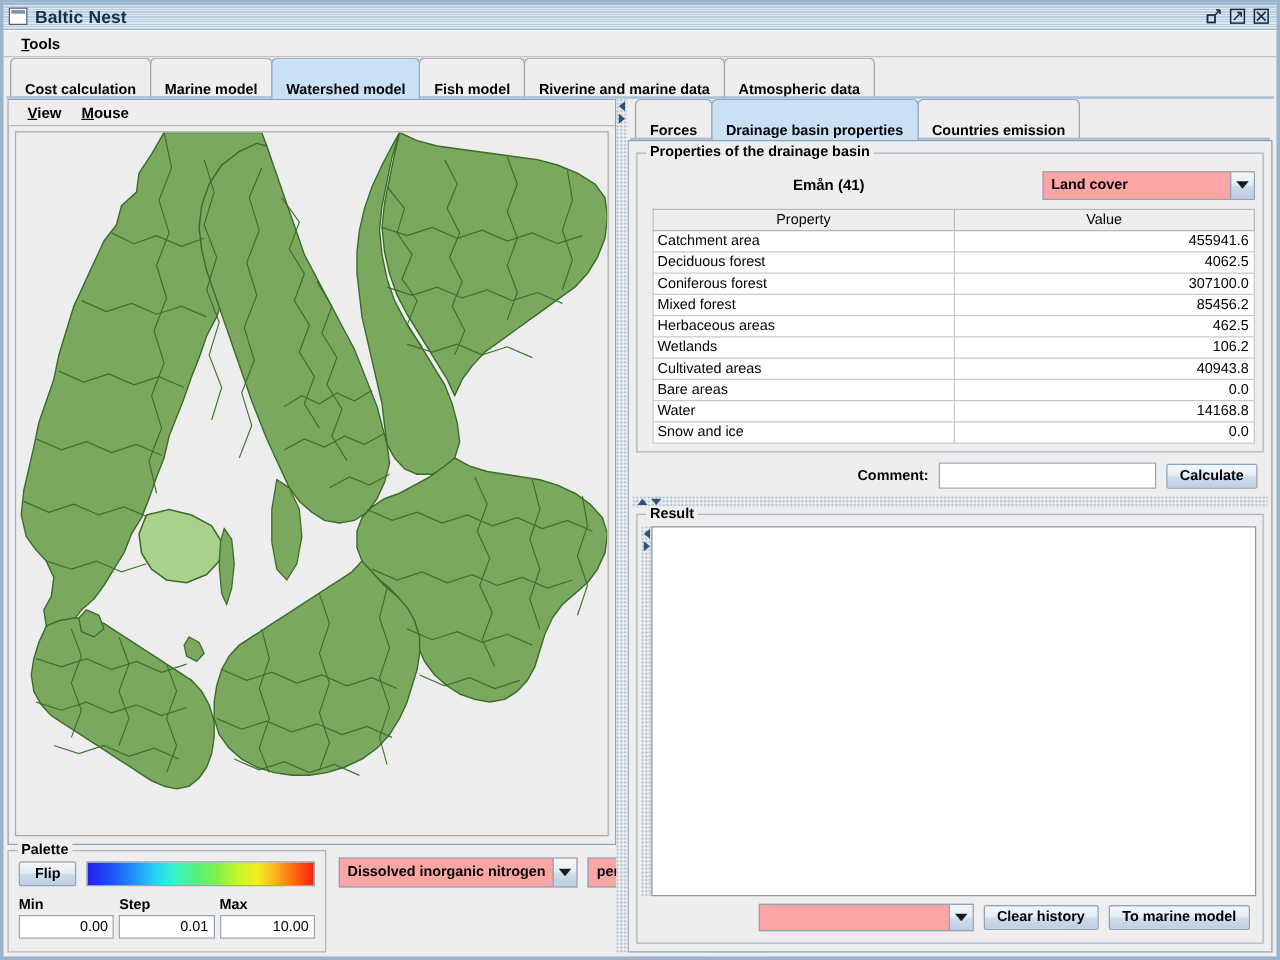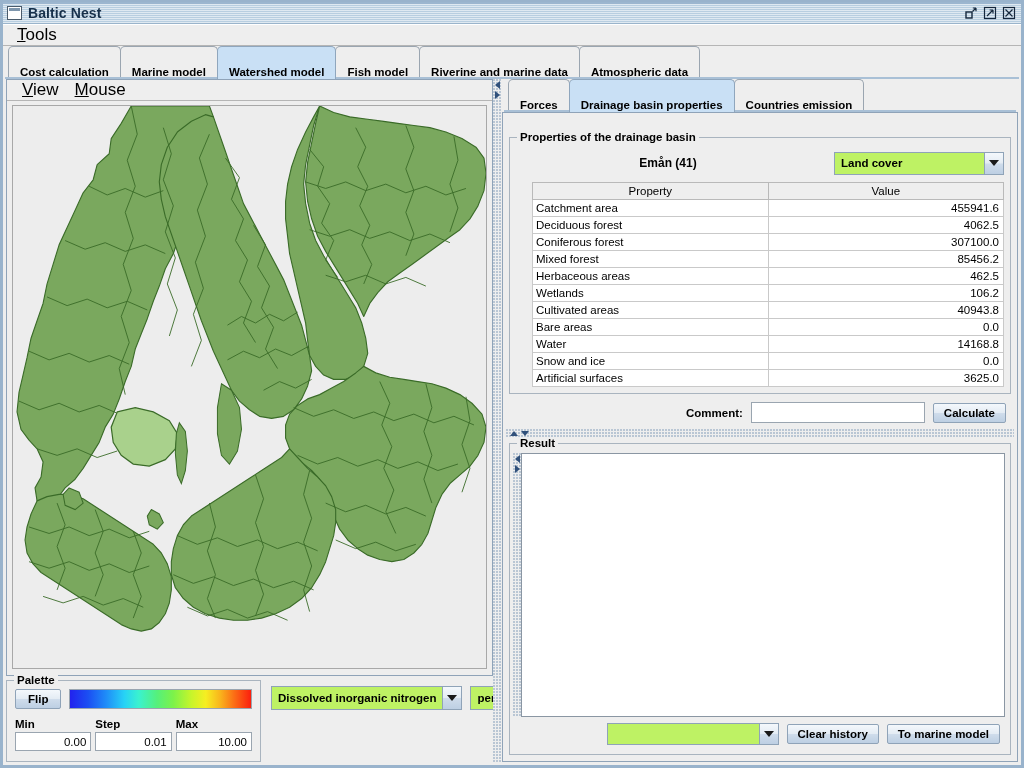--- a/index.html
+++ b/index.html
@@ -64,21 +64,21 @@
   
   .menubar {
     height: 22px; flex: 0 0 22px;
     background: #eeeeee;
     border-bottom: 1px solid #b5b5b5;
     display: flex; align-items: center;
     padding-left: 8px;
     box-shadow: inset 0 1px 0 #ffffff;
   }
   .menu-item {
-    font-size: 17px; font-weight: normal; color: #000;
+    font-size: 12px; font-weight: bold; color: #000;
     padding: 2px 6px; cursor: default;
   }
   .menu-item u { text-decoration: underline; }
 
   
   .tabstrip {
     flex: 0 0 23px;
     display: flex; align-items: flex-end;
     padding-left: 5px;
     background: #eeeeee;
@@ -212,21 +212,21 @@
 
   .right-controls {
     flex: 1 1 auto;
     display: flex; flex-direction: row;
     align-items: stretch;
     padding: 6px 4px 0 4px;
     gap: 8px;
   }
   .combo {
     height: 24px;
-    background: #bef264;
+    background: #fca5a5;
     border: 1px solid #8fa3b8;
     display: flex; align-items: stretch;
     cursor: default;
   }
   .combo .combo-text {
     flex: 1 1 auto;
     font-size: 11.5px; font-weight: bold; color: #000;
     display: flex; align-items: center;
     padding: 0 6px;
     white-space: nowrap; overflow: hidden;
@@ -288,22 +288,22 @@
     border: 1px solid #8fa3b8;
     background: #eeeeee;
     display: flex; flex-direction: column;
     min-height: 0;
     padding: 3px;
   }
 
   .props-group {
     position: relative;
     border: 1px solid #a9b4bf;
-    margin: 21px 3px 0 3px;
-    padding: 8px 6px 6px 22px;
+    margin: 6px 3px 0 3px;
+    padding: 8px 6px 6px 12px;
     background: #eeeeee;
     flex: 0 0 auto;
   }
   .props-head {
     display: flex; align-items: center;
     height: 26px; margin: 4px 0 6px 0;
     position: relative;
   }
   .basin-name {
     flex: 1 1 auto; text-align: center;
@@ -683,24 +683,20 @@
                   <td class="val">0.0</td>
                 </tr>
               <tr>
                   <td>Water</td>
                   <td class="val">14168.8</td>
                 </tr>
               <tr>
                   <td>Snow and ice</td>
                   <td class="val">0.0</td>
                 </tr>
-              <tr>
-                  <td>Artificial surfaces</td>
-                  <td class="val">3625.0</td>
-                </tr>
             </tbody>
           </table>
         </div>
 
         <div class="comment-row">
           <div class="comment-label">Comment:</div>
           <input class="text-field" type="text" value="" style="">
           <button class="btn">Calculate</button>
         </div>
 

